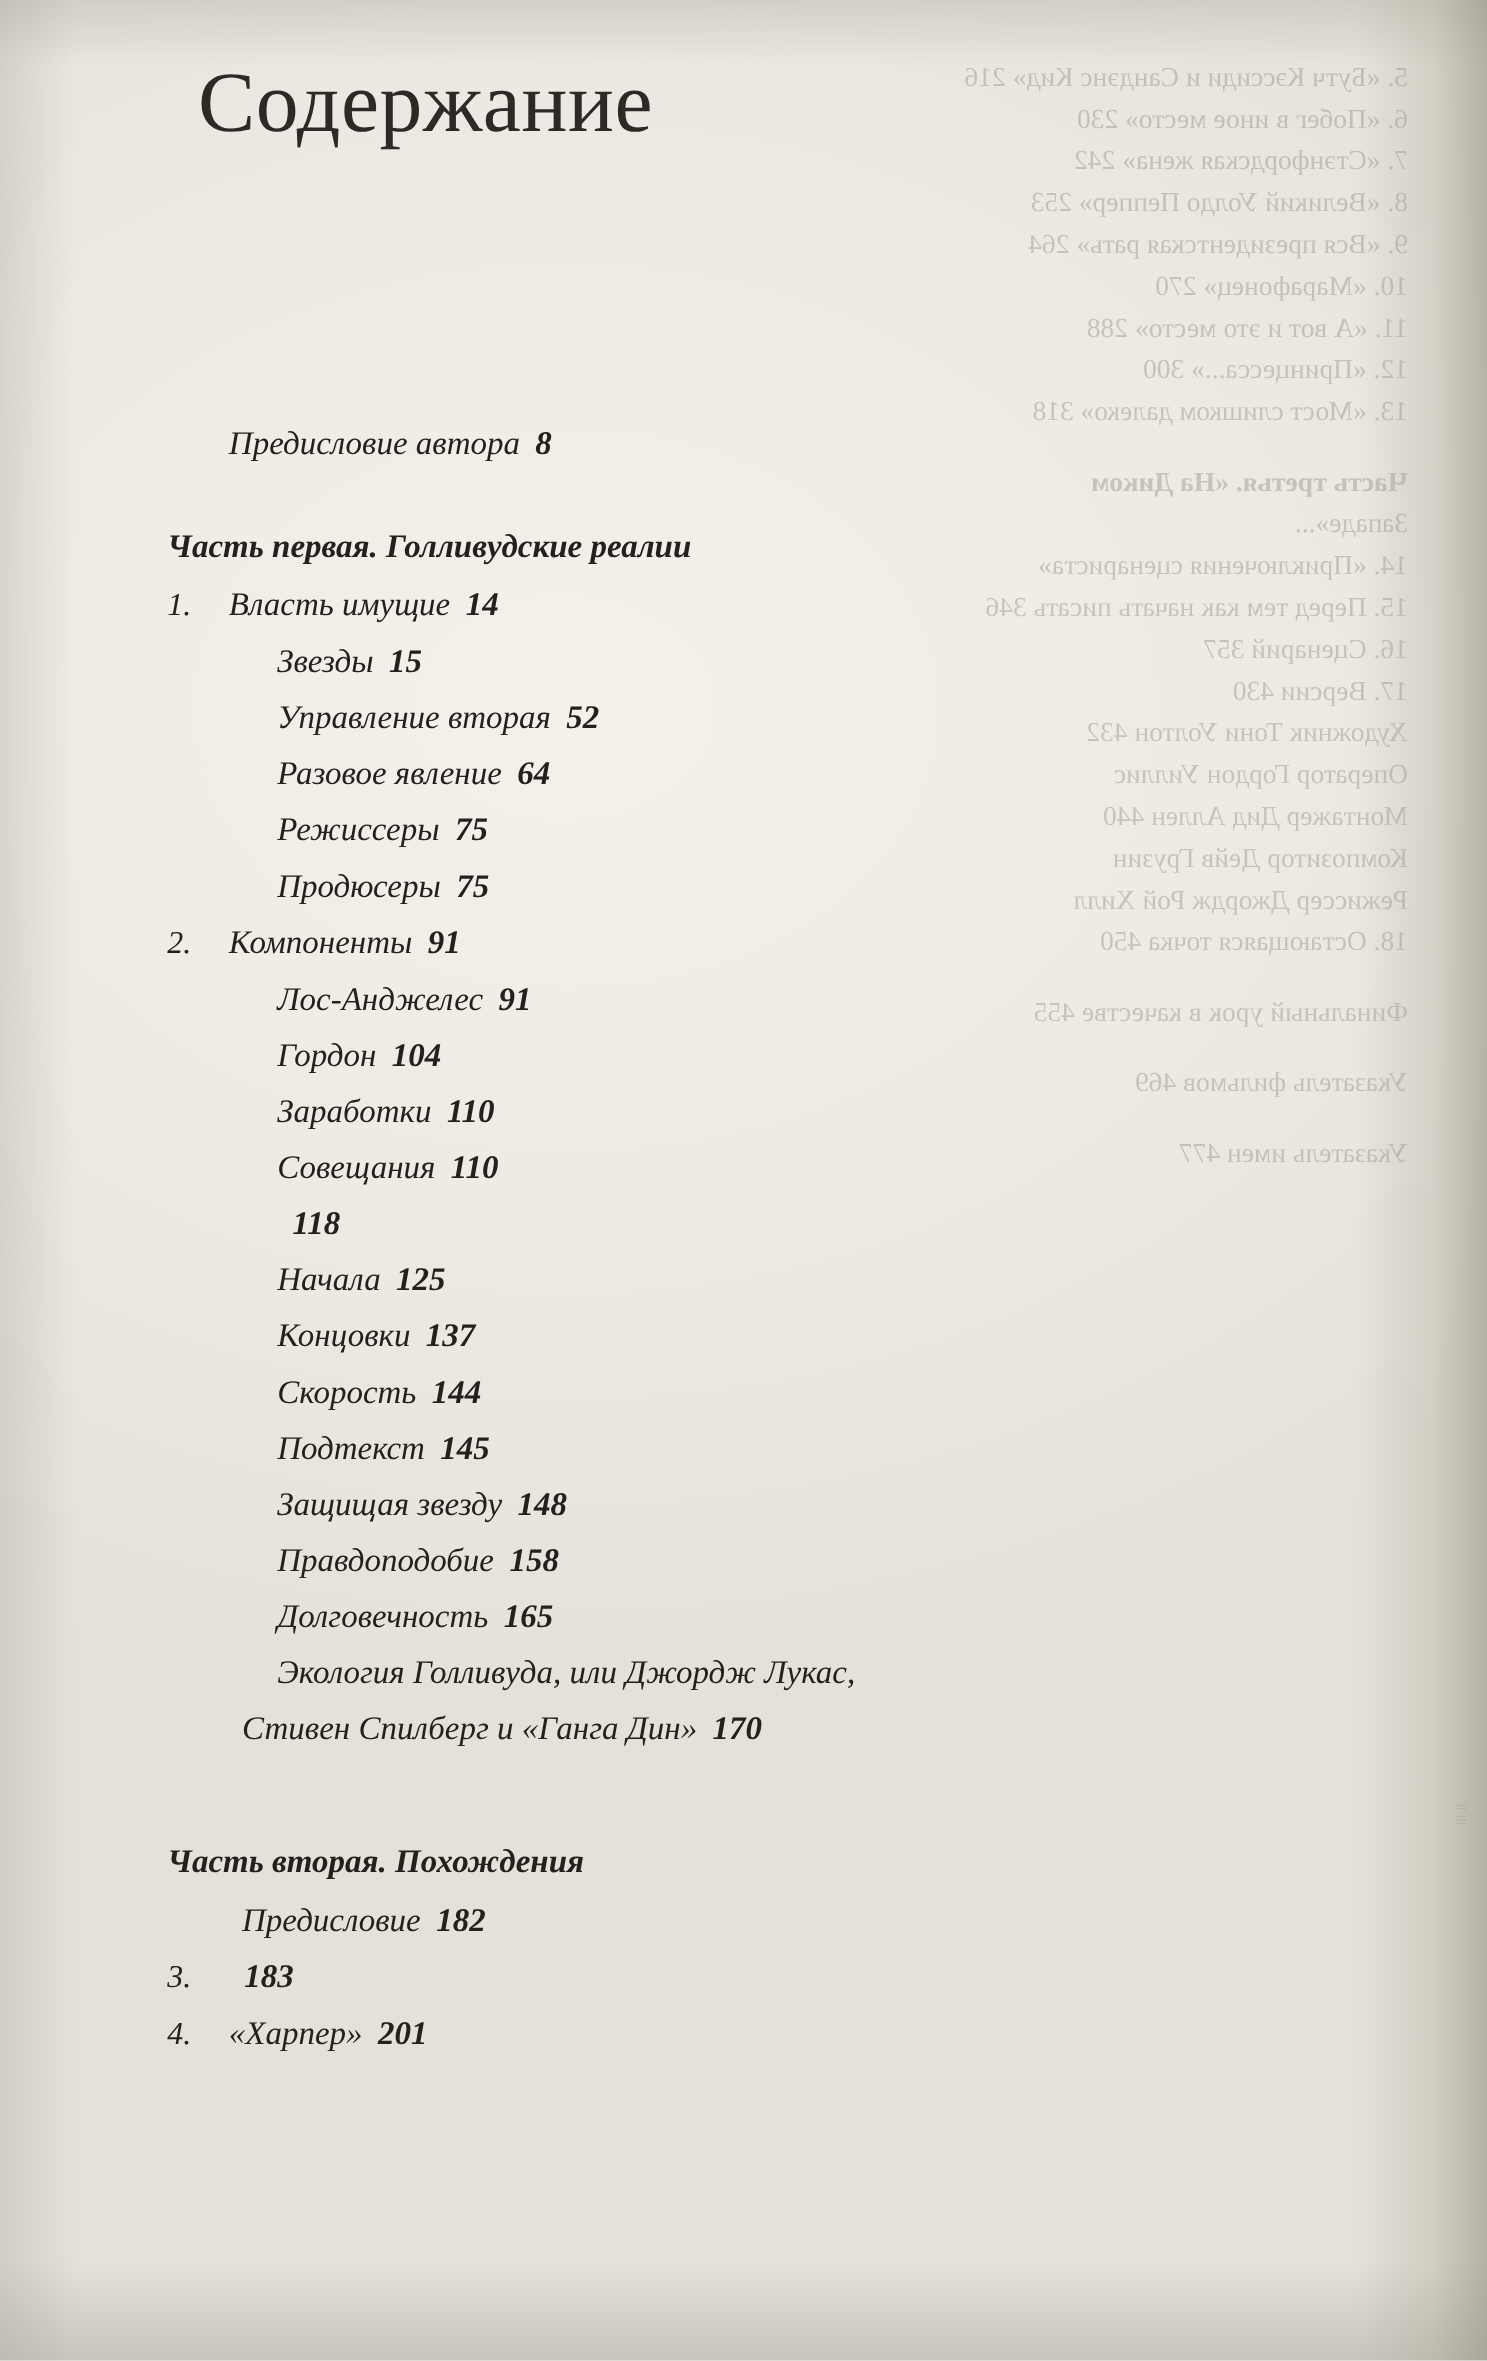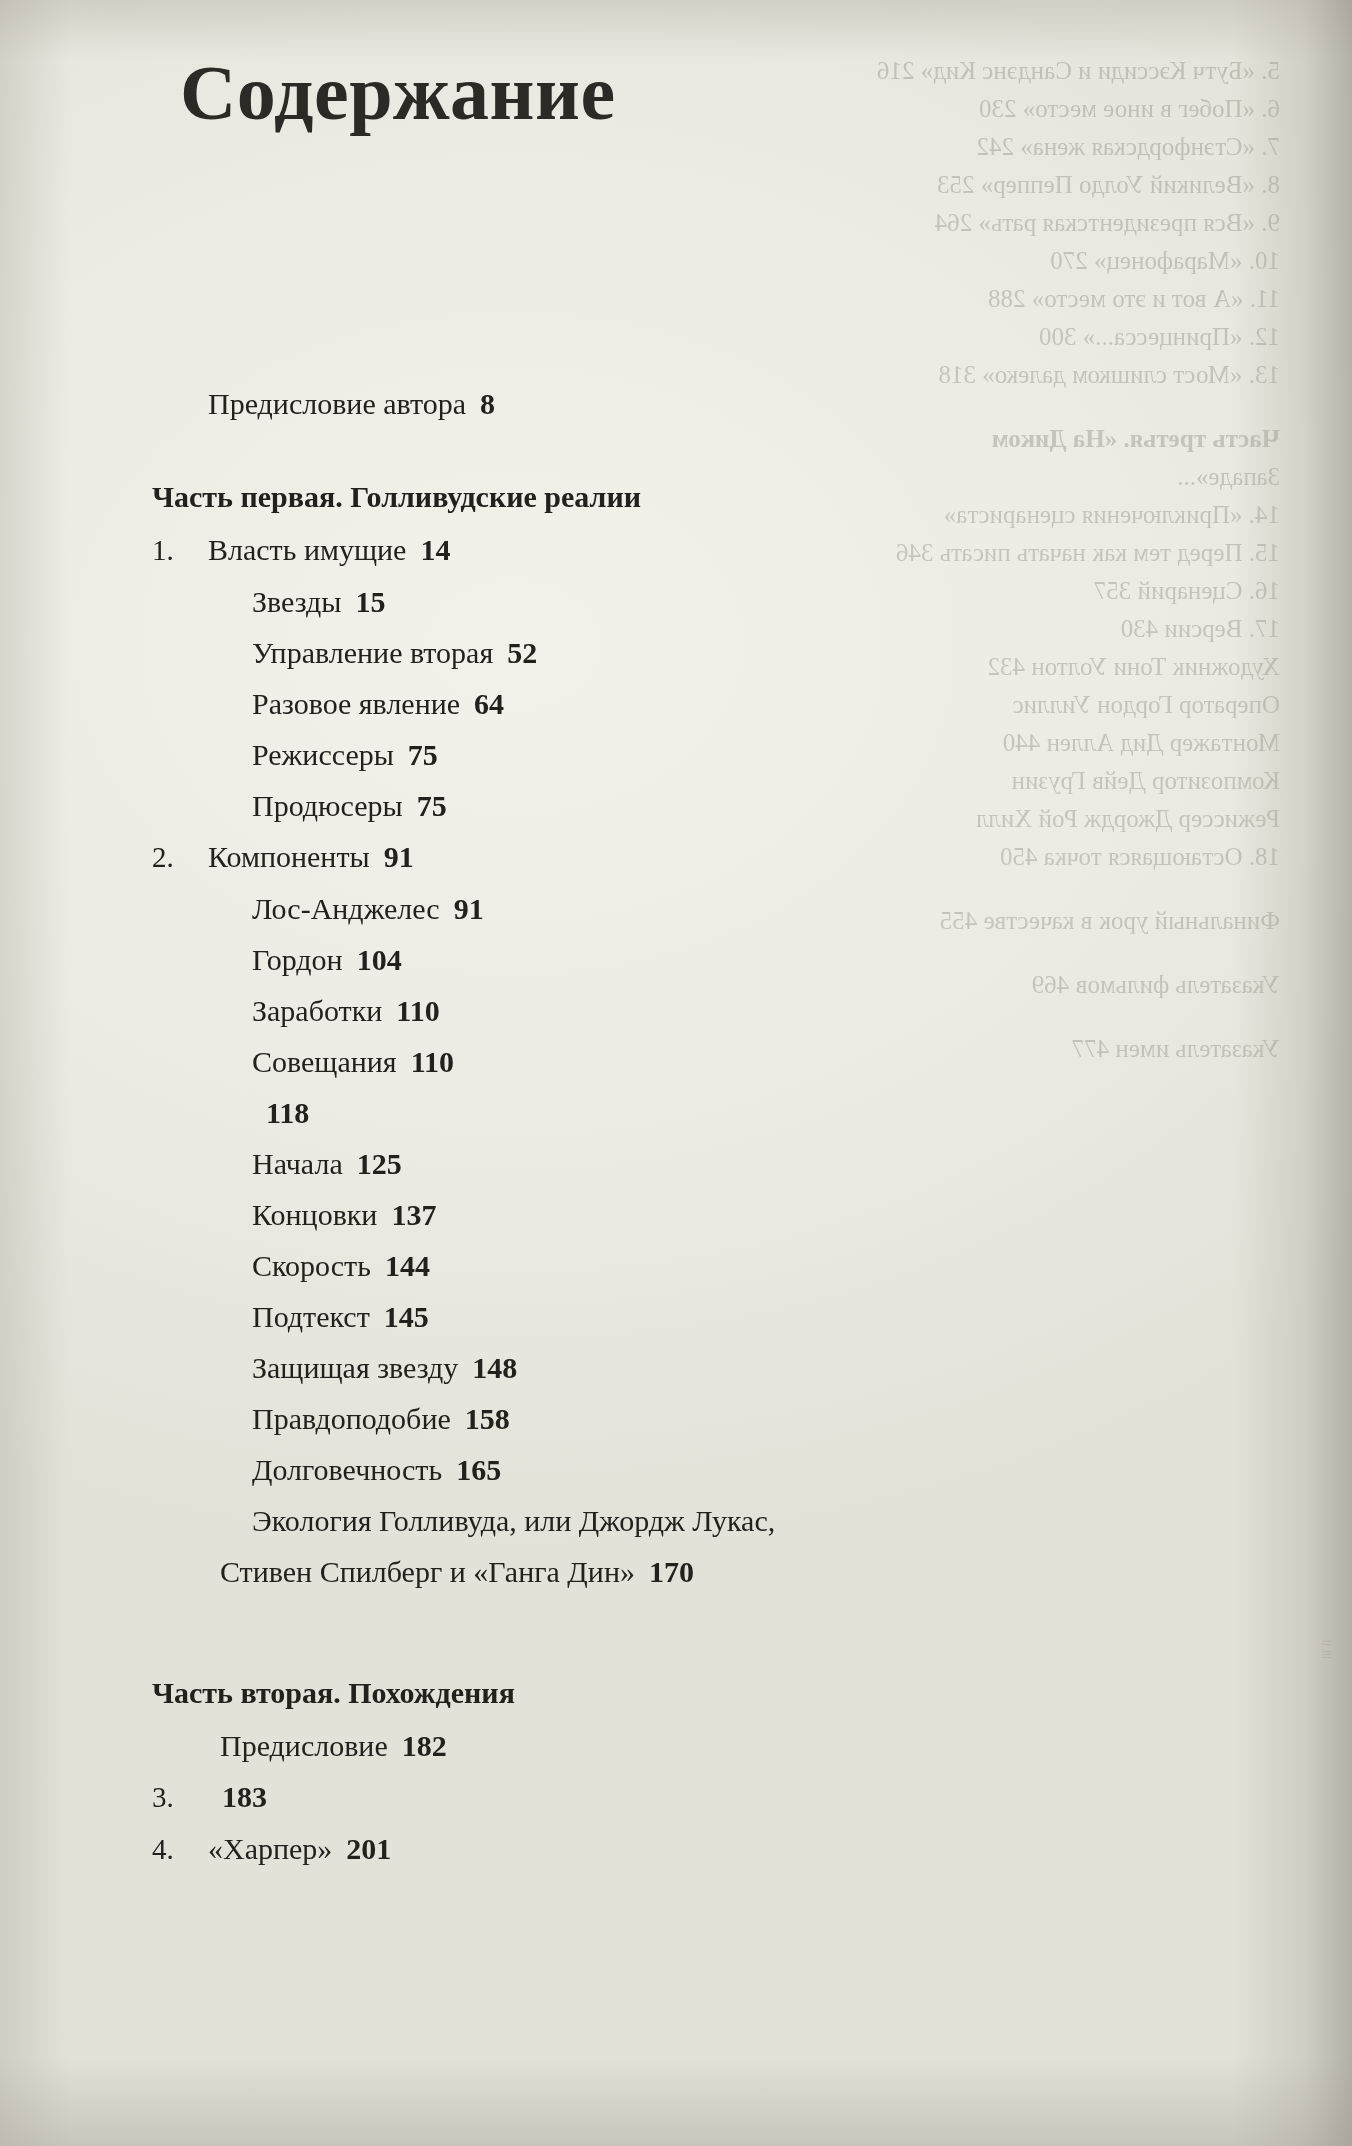--- a/index.html
+++ b/index.html
@@ -88,25 +88,26 @@
     left: 152px;
     top: 48px;
     width: 960px;
   }
   .toc-title {
     font-size: 78px;
     line-height: 90px;
     color: #2c2a26;
     letter-spacing: 0.5px;
     margin: 0 0 0 28px;
-    font-weight: bold;
+    font-weight: normal;
   }
 
   .entries {
     margin-top: 240px;
+    font-style: italic;
   }
 
   .row {
     display: flex;
     align-items: baseline;
     font-size: 30px;
     line-height: 51px;
     color: #23211e;
     white-space: nowrap;
   }

